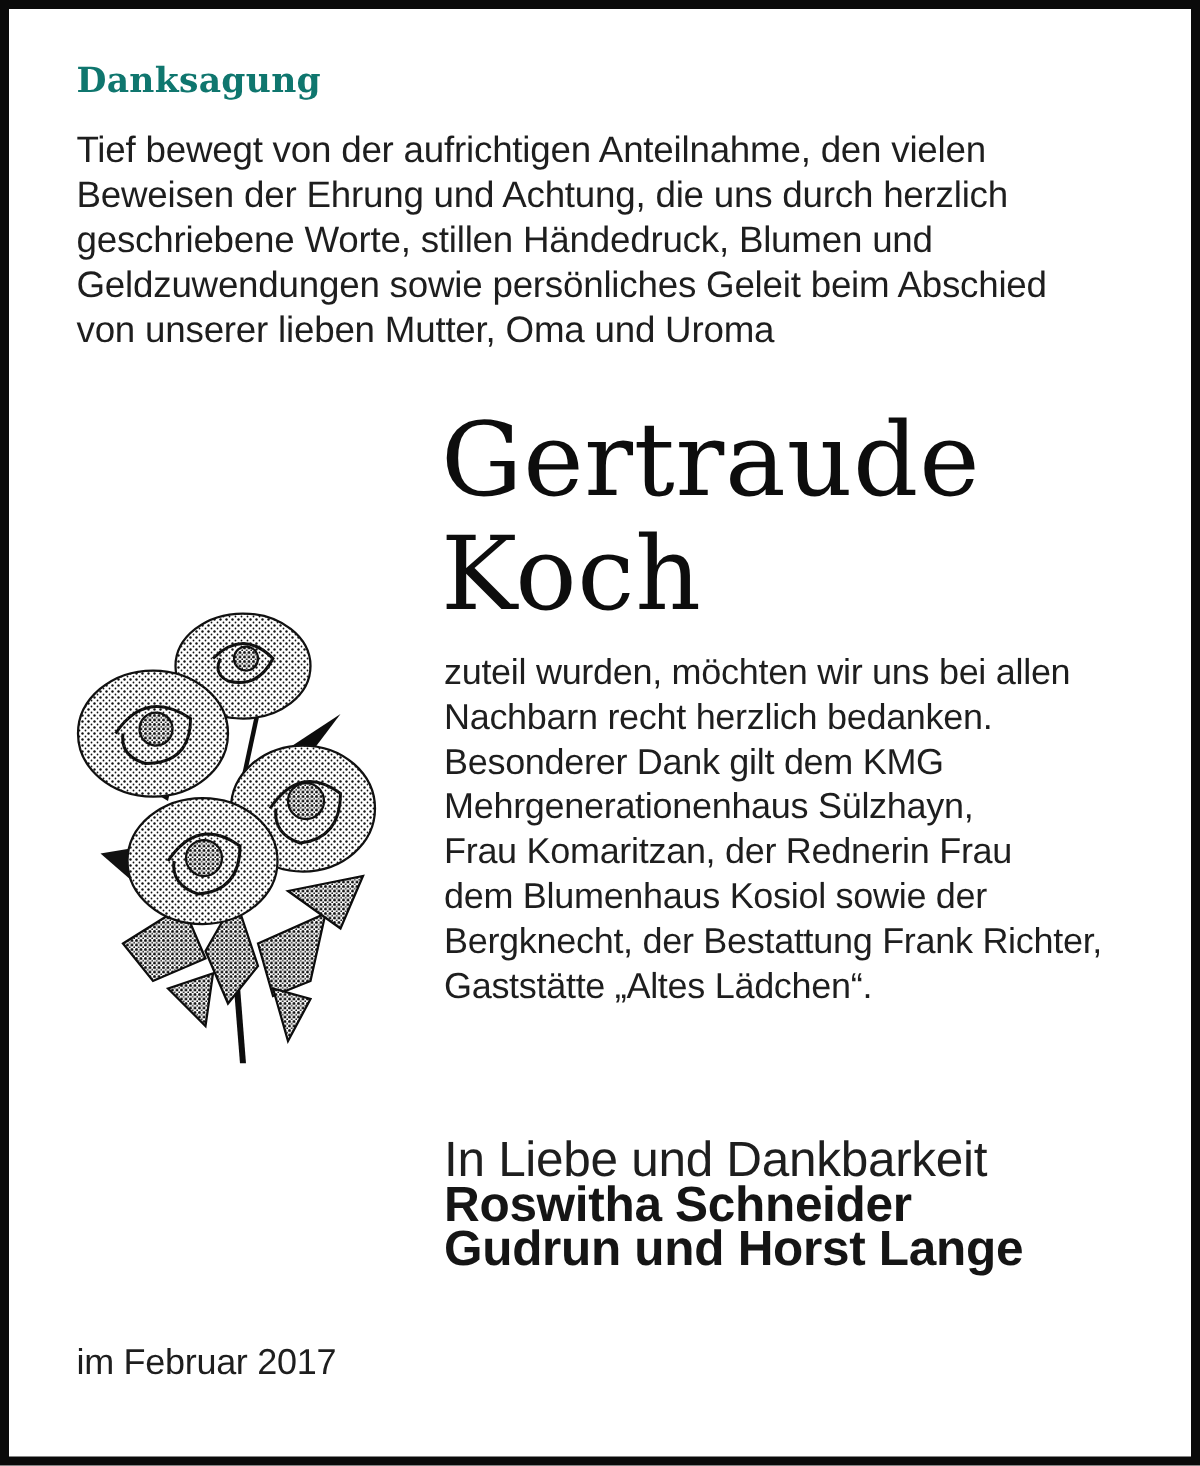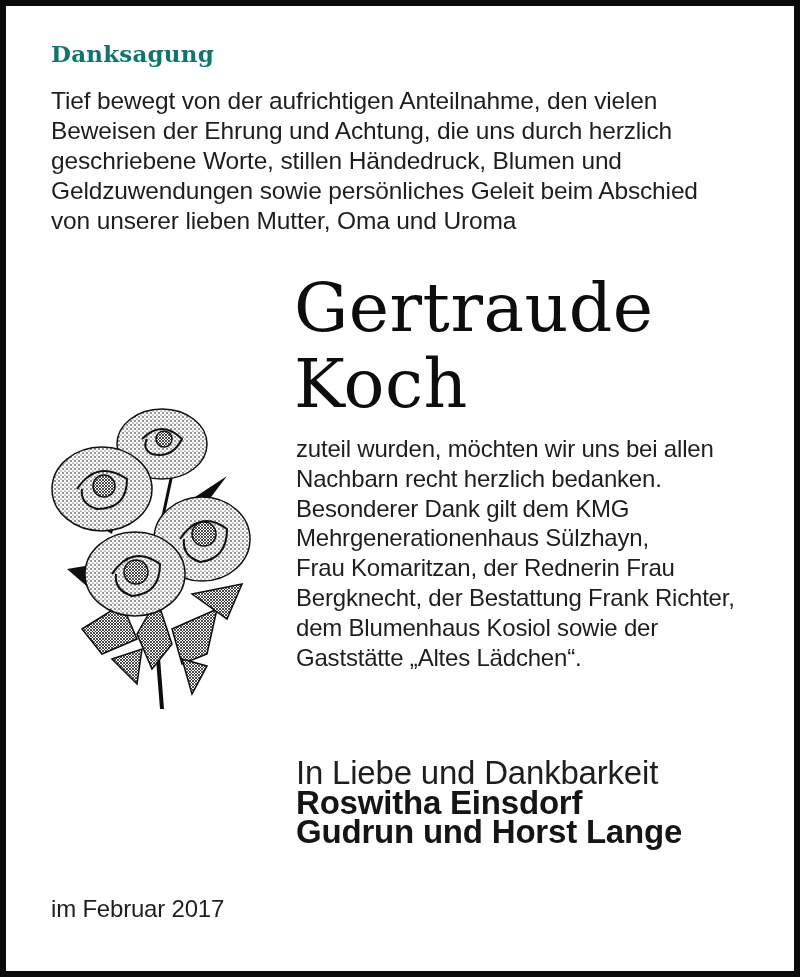--- a/index.html
+++ b/index.html
@@ -117,28 +117,28 @@
       <circle cx="94" cy="168" r="12" fill="url(#stipple-dense)" stroke="#111" stroke-width="1.5"></circle>
     </svg>
   </div>
 
   <div class="body-text sans">
     <div>zuteil wurden, möchten wir uns bei allen</div>
     <div>Nachbarn recht herzlich bedanken.</div>
     <div>Besonderer Dank gilt dem KMG</div>
     <div>Mehrgenerationenhaus Sülzhayn,</div>
     <div>Frau Komaritzan, der Rednerin Frau</div>
+    <div>dem Blumenhaus Kosiol sowie der</div>
     <div>Bergknecht, der Bestattung Frank Richter,</div>
-    <div>dem Blumenhaus Kosiol sowie der</div>
     <div>Gaststätte „Altes Lädchen“.</div>
   </div>
 
   <div class="closing sans">
     <div>In Liebe und Dankbarkeit</div>
-    <div class="bold">Roswitha Einsdorf</div>
+    <div class="bold">Roswitha Schneider</div>
     <div class="bold">Gudrun und Horst Lange</div>
   </div>
 
   <div class="footer sans">
     <div>im Februar 2017</div>
   </div>
 
 </div>
 
 </body></html>

